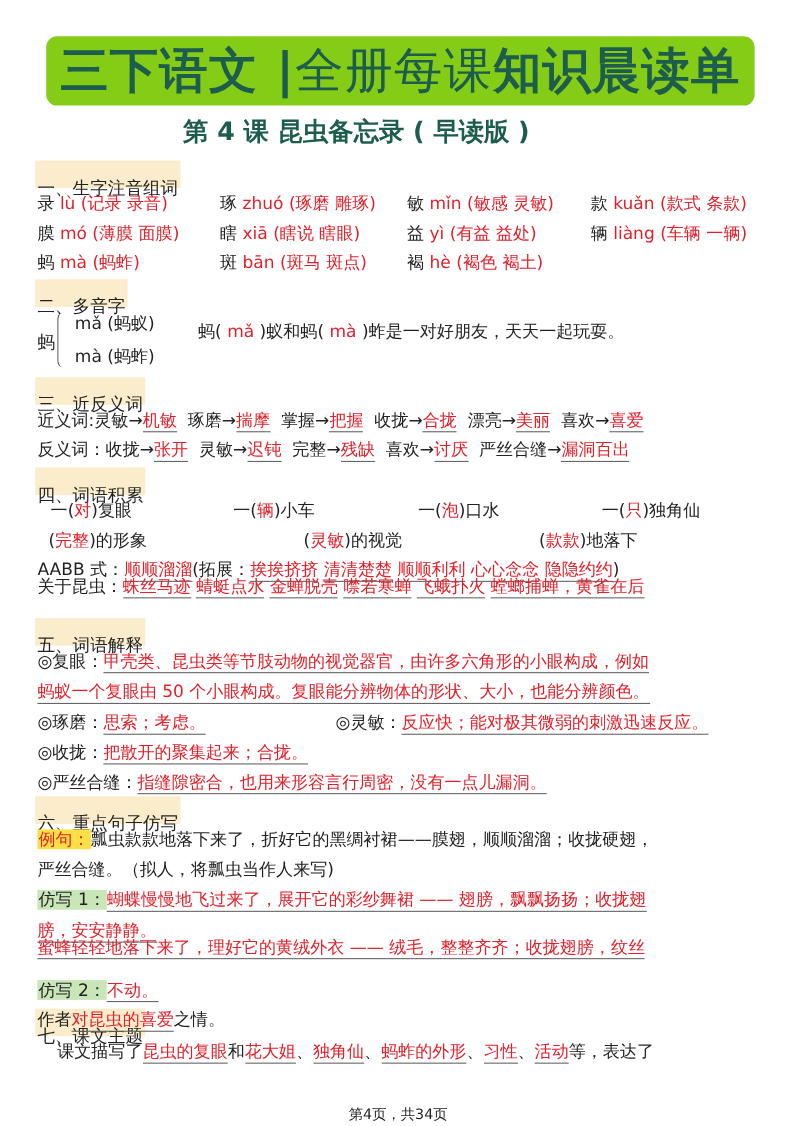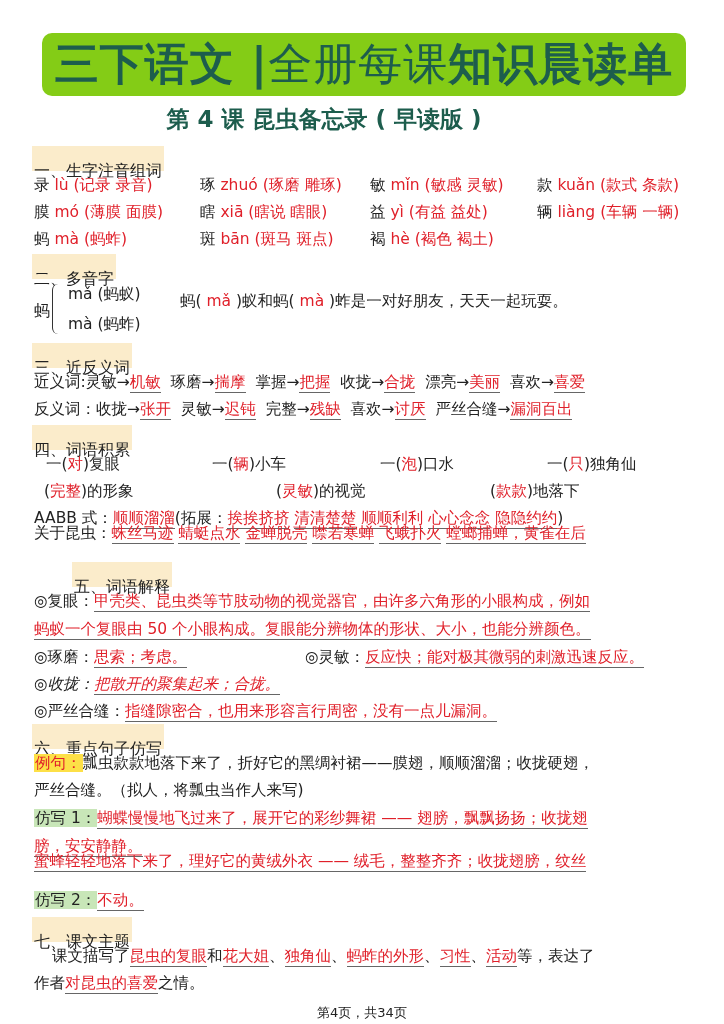--- a/index.html
+++ b/index.html
@@ -132,34 +132,34 @@
 <div class="cell" style="left:490px;top:480px;">
   <span>(</span><span class="red">款款</span><span>)地落下</span>
 </div>
 <div class="line" style="top:507px;">
   <span>AABB 式：</span><span class="ul-red">顺顺溜溜</span><span>(拓展：</span><span class="ul-red">挨挨挤挤</span>&nbsp;<span class="ul-red">清清楚楚</span>&nbsp;<span class="ul-red">顺顺利利</span>&nbsp;<span class="ul-red">心心念念</span>&nbsp;<span class="ul-red">隐隐约约</span><span>)</span>
 </div>
 <div class="line" style="top:522px;">
   <span>关于昆虫：</span><span class="ul-red">蛛丝马迹</span>&nbsp;<span class="ul-red">蜻蜓点水</span>&nbsp;<span class="ul-red">金蝉脱壳</span>&nbsp;<span class="ul-red">噤若寒蝉</span>&nbsp;<span class="ul-red">飞蛾扑火</span>&nbsp;<span class="ul-red">螳螂捕蝉，黄雀在后</span>
 </div>
 
-<div class="sec" style="top:562px;margin-left:40px;">五、词语解释</div>
+<div class="sec" style="top:562px;">五、词语解释</div>
 <div class="line" style="top:590px;">
   <span>◎复眼：</span><span class="ul-red">甲壳类、昆虫类等节肢动物的视觉器官，由许多六角形的小眼构成，例如</span>
 </div>
 <div class="line" style="top:618px;">
   <span class="ul-red">蚂蚁一个复眼由 50 个小眼构成。复眼能分辨物体的形状、大小，也能分辨颜色。</span>
 </div>
 <div class="cell" style="left:34px;top:646px;">
   <span>◎琢磨：</span><span class="ul-red">思索；考虑。</span>
 </div>
 <div class="cell" style="left:305px;top:646px;">
   <span>◎灵敏：</span><span class="ul-red">反应快；能对极其微弱的刺激迅速反应。</span>
 </div>
-<div class="line" style="top:673px;font-style:italic;">
+<div class="line" style="top:673px;">
   <span>◎收拢：</span><span class="ul-red">把散开的聚集起来；合拢。</span>
 </div>
 <div class="line" style="top:700px;">
   <span>◎严丝合缝：</span><span class="ul-red">指缝隙密合，也用来形容言行周密，没有一点儿漏洞。</span>
 </div>
 
 <div class="sec" style="top:724px;">六、重点句子仿写</div>
 <div class="line" style="top:752px;">
   <span class="tag-blue">例句：</span><span>瓢虫款款地落下来了，折好它的黑绸衬裙——膜翅，顺顺溜溜；收拢硬翅，</span>
 </div>
@@ -174,17 +174,17 @@
   <span class="ul-red">蜜蜂轻轻地落下来了，理好它的黄绒外衣 —— 绒毛，整整齐齐；收拢翅膀，纹丝</span>
 </div>
 <div class="line" style="top:889px;">
   <span class="tag-green">仿写 2：</span><span class="ul-red">不动。</span>
 </div>
 
 <div class="sec" style="top:917px;">七、课文主题</div>
 <div class="line" style="top:945px;left:52px;">
   <span>课文描写了</span><span class="ul-red">昆虫的复眼</span><span>和</span><span class="ul-red">花大姐</span><span>、</span><span class="ul-red">独角仙</span><span>、</span><span class="ul-red">蚂蚱的外形</span><span>、</span><span class="ul-red">习性</span><span>、</span><span class="ul-red">活动</span><span>等，表达了</span>
 </div>
-<div class="line" style="top:972px;">
+<div class="line" style="top:916px;">
   <span>作者</span><span class="ul-red">对昆虫的喜爱</span><span>之情。</span>
 </div>
 
 <div class="footer">第4页，共34页</div>
 
 </body></html>

